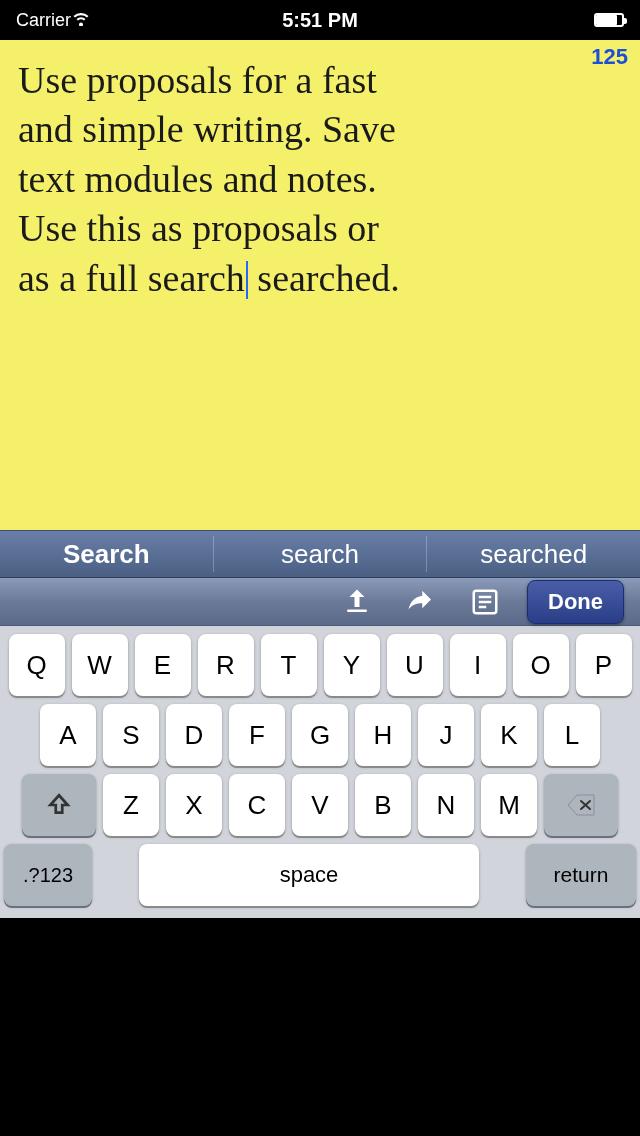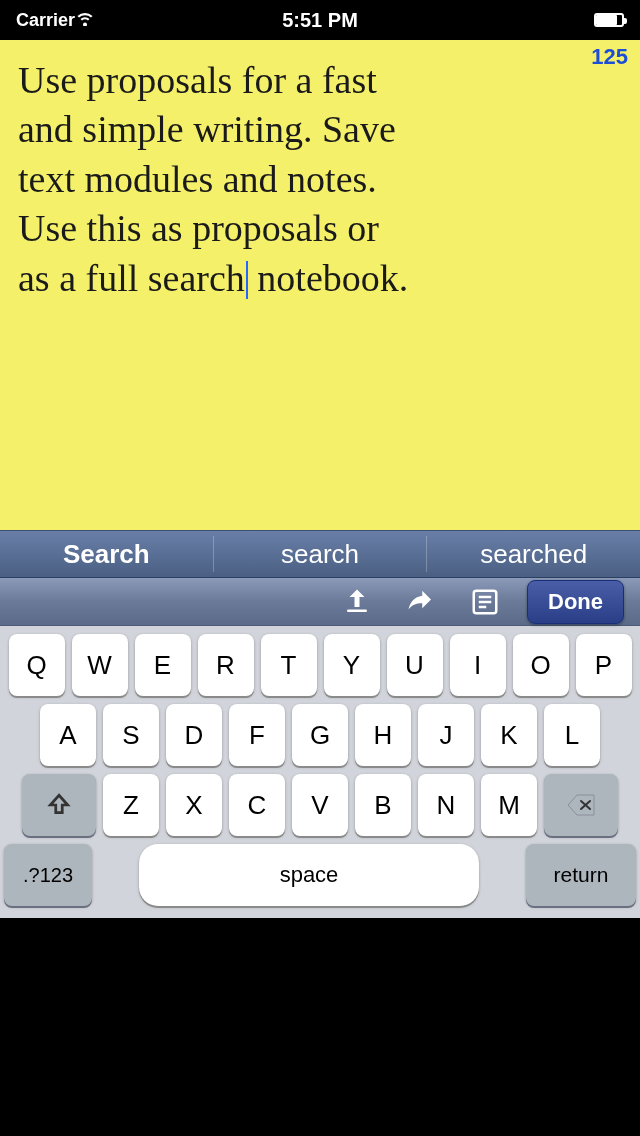--- a/index.html
+++ b/index.html
@@ -18,21 +18,21 @@
       height: 40px;
       background: #000;
       display: flex;
       align-items: center;
       justify-content: space-between;
       padding: 0 16px;
       color: #fff;
       font-size: 18px;
       font-weight: 500;
     }
-    .status-left { display: flex; align-items: center; gap: 0; font-weight: bold; }
+    .status-left { display: flex; align-items: center; gap: 0; }
     .status-center { position: absolute; left: 50%; transform: translateX(-50%); font-size: 20px; font-weight: 600; }
     .status-right { display: flex; align-items: center; gap: 6px; }
     .battery-icon {
       width: 30px; height: 14px;
       border: 2px solid #fff;
       border-radius: 3px;
       position: relative;
       display: inline-block;
     }
     .battery-icon::after {
@@ -195,21 +195,20 @@
 
     .key-shift { width: 74px; }
     .key-delete { width: 74px; }
     .key-numbers { width: 88px; font-size: 20px; }
     .key-space { 
       flex: 1; 
       max-width: 340px;
       background: #fff;
       box-shadow: 0 2px 0 #8a8a8a, 0 1px 3px rgba(0,0,0,0.3);
       font-size: 22px;
-      border-radius: 19px;
     }
     .key-return { width: 110px; font-size: 21px; }
   </style>
 </head>
 <body>
 
 <div id="status-bar">
   <div class="status-left">
     <span>Carrier</span>
     <span>
@@ -228,21 +227,21 @@
   </div>
 </div>
 
 <div id="text-area">
   <div class="badge">125</div>
   <div id="note-text">
     <span>Use proposals for a fast</span><br>
     <span>and simple writing. Save</span><br>
     <span>text modules and notes.</span><br>
     <span>Use this as proposals or</span><br>
-    <span>as a full search</span><span class="cursor"></span><span> notebook.</span>
+    <span>as a full search</span><span class="cursor"></span><span> searched.</span>
   </div>
 </div>
 
 <div id="autocomplete-bar">
   <div class="autocomplete-item">Search</div>
   <div class="autocomplete-divider"></div>
   <div class="autocomplete-item">search</div>
   <div class="autocomplete-divider"></div>
   <div class="autocomplete-item">searched</div>
 </div>

